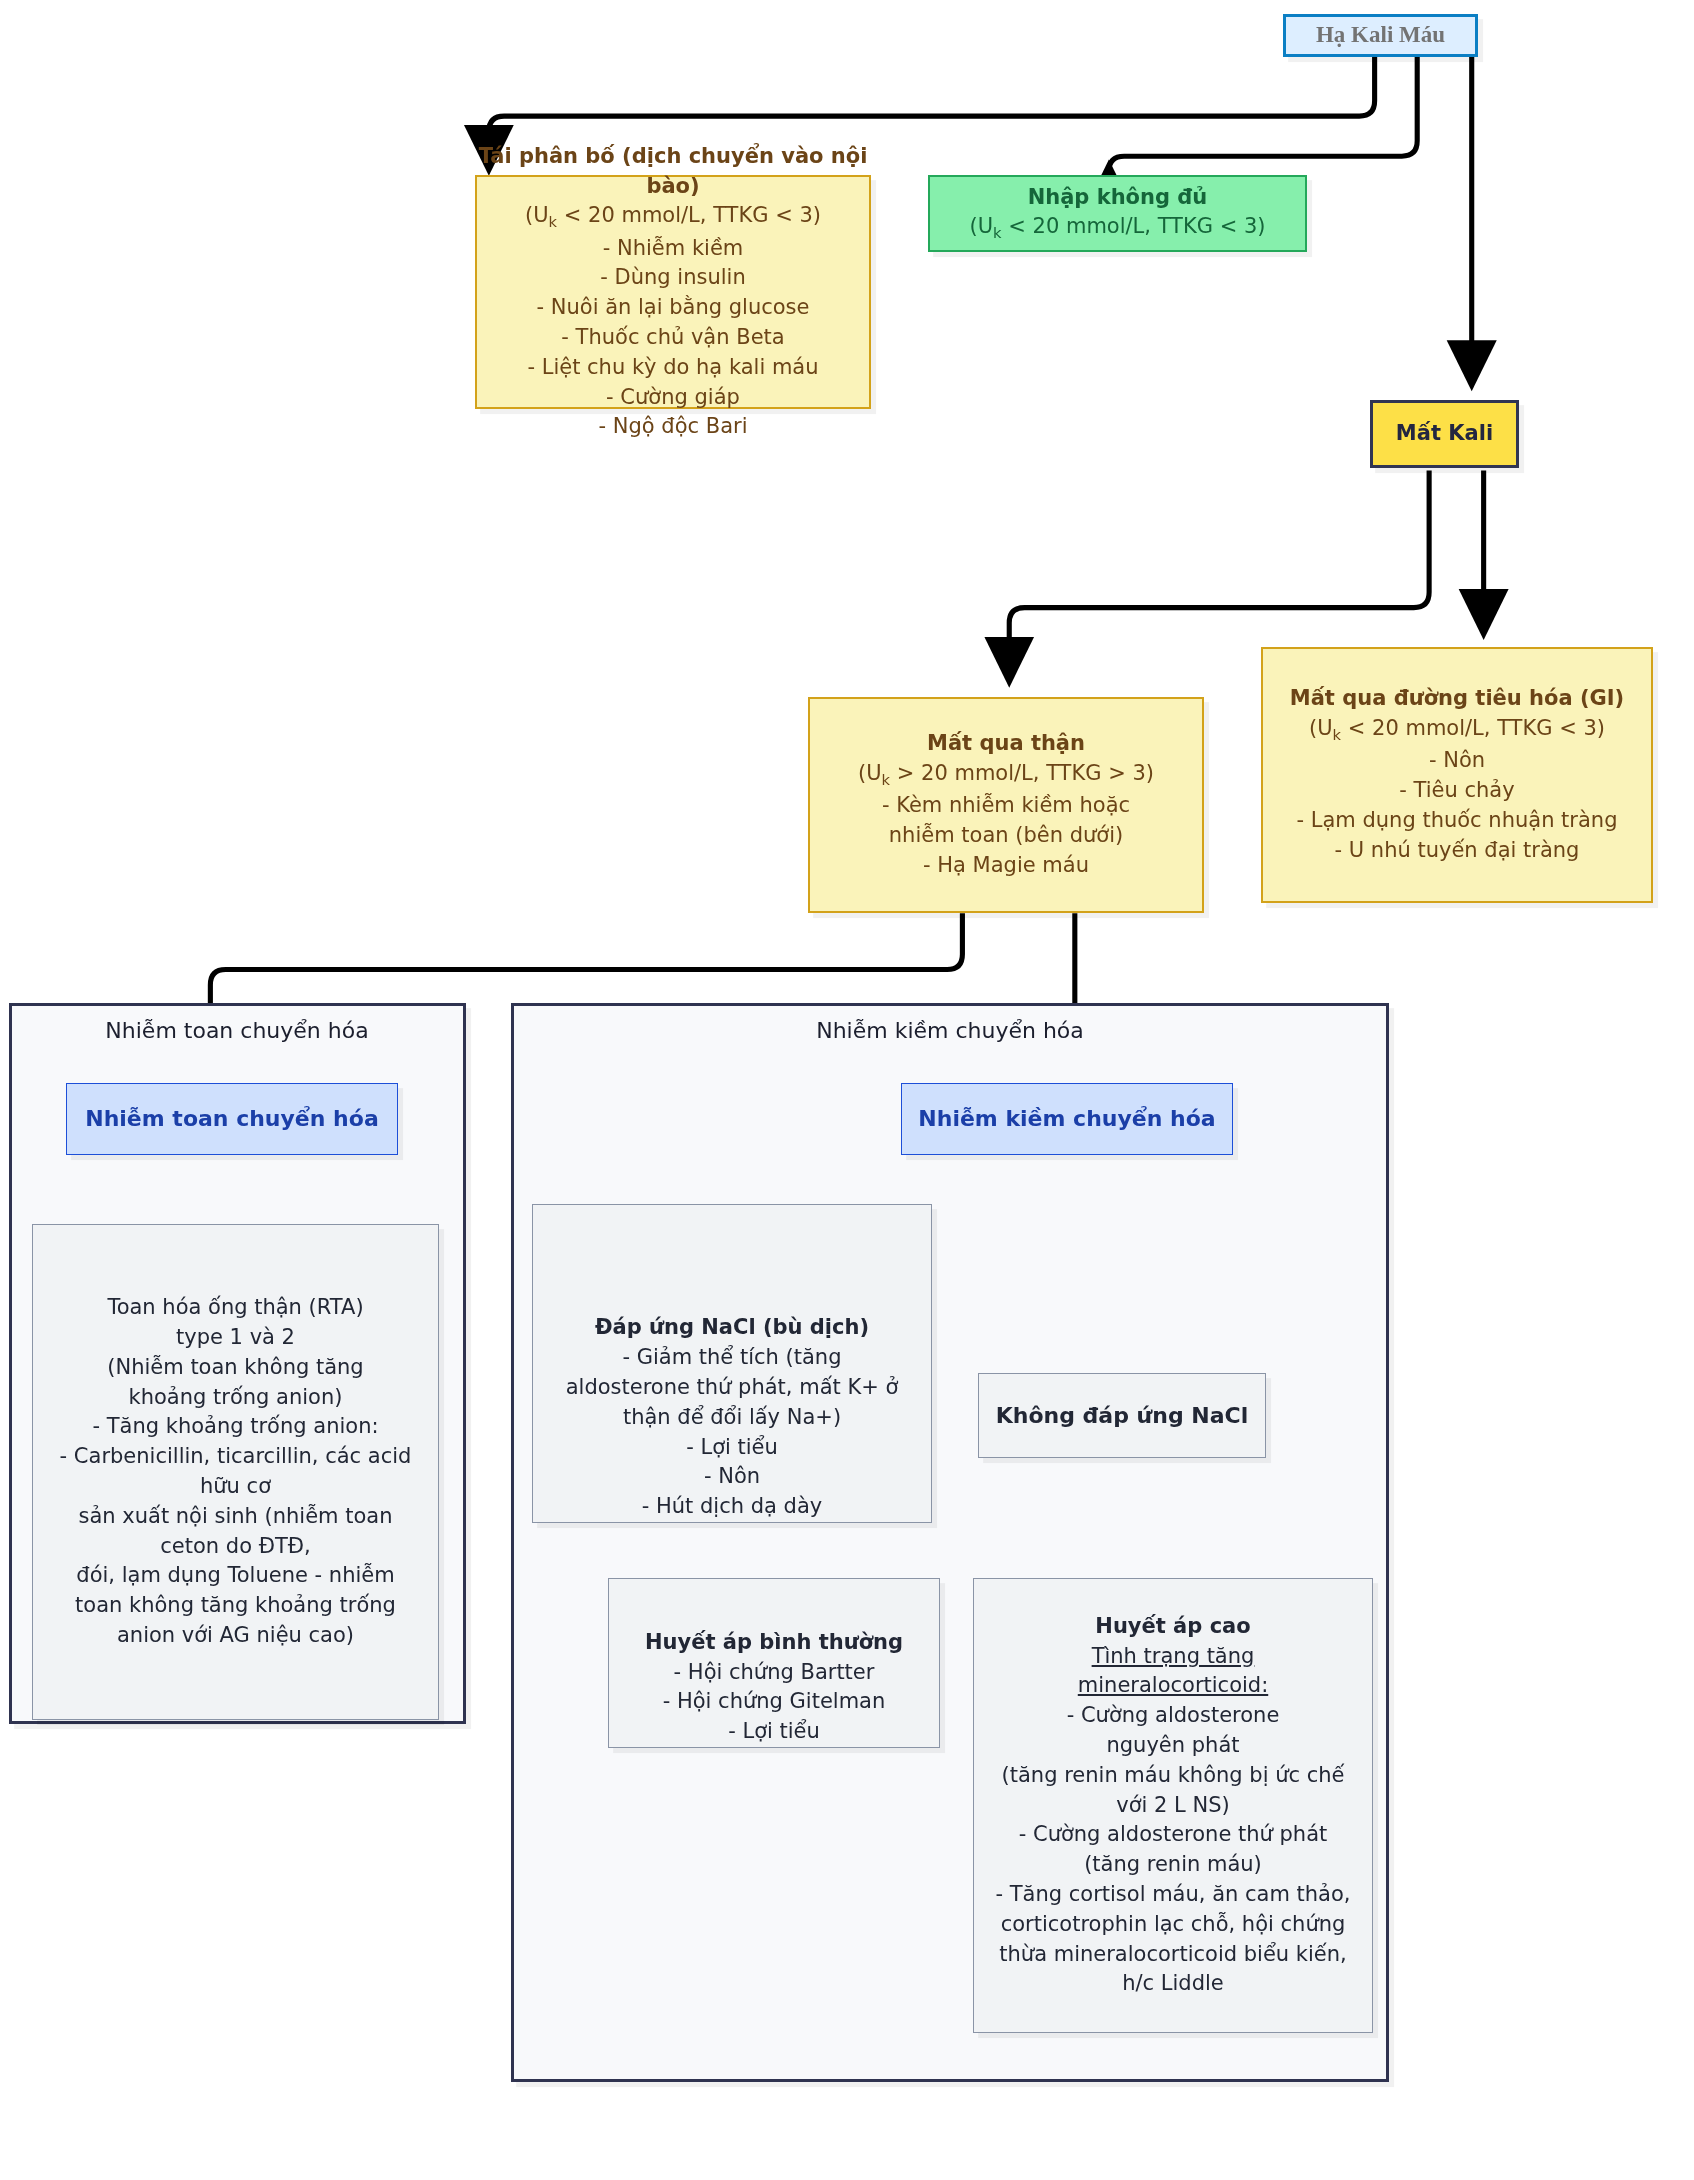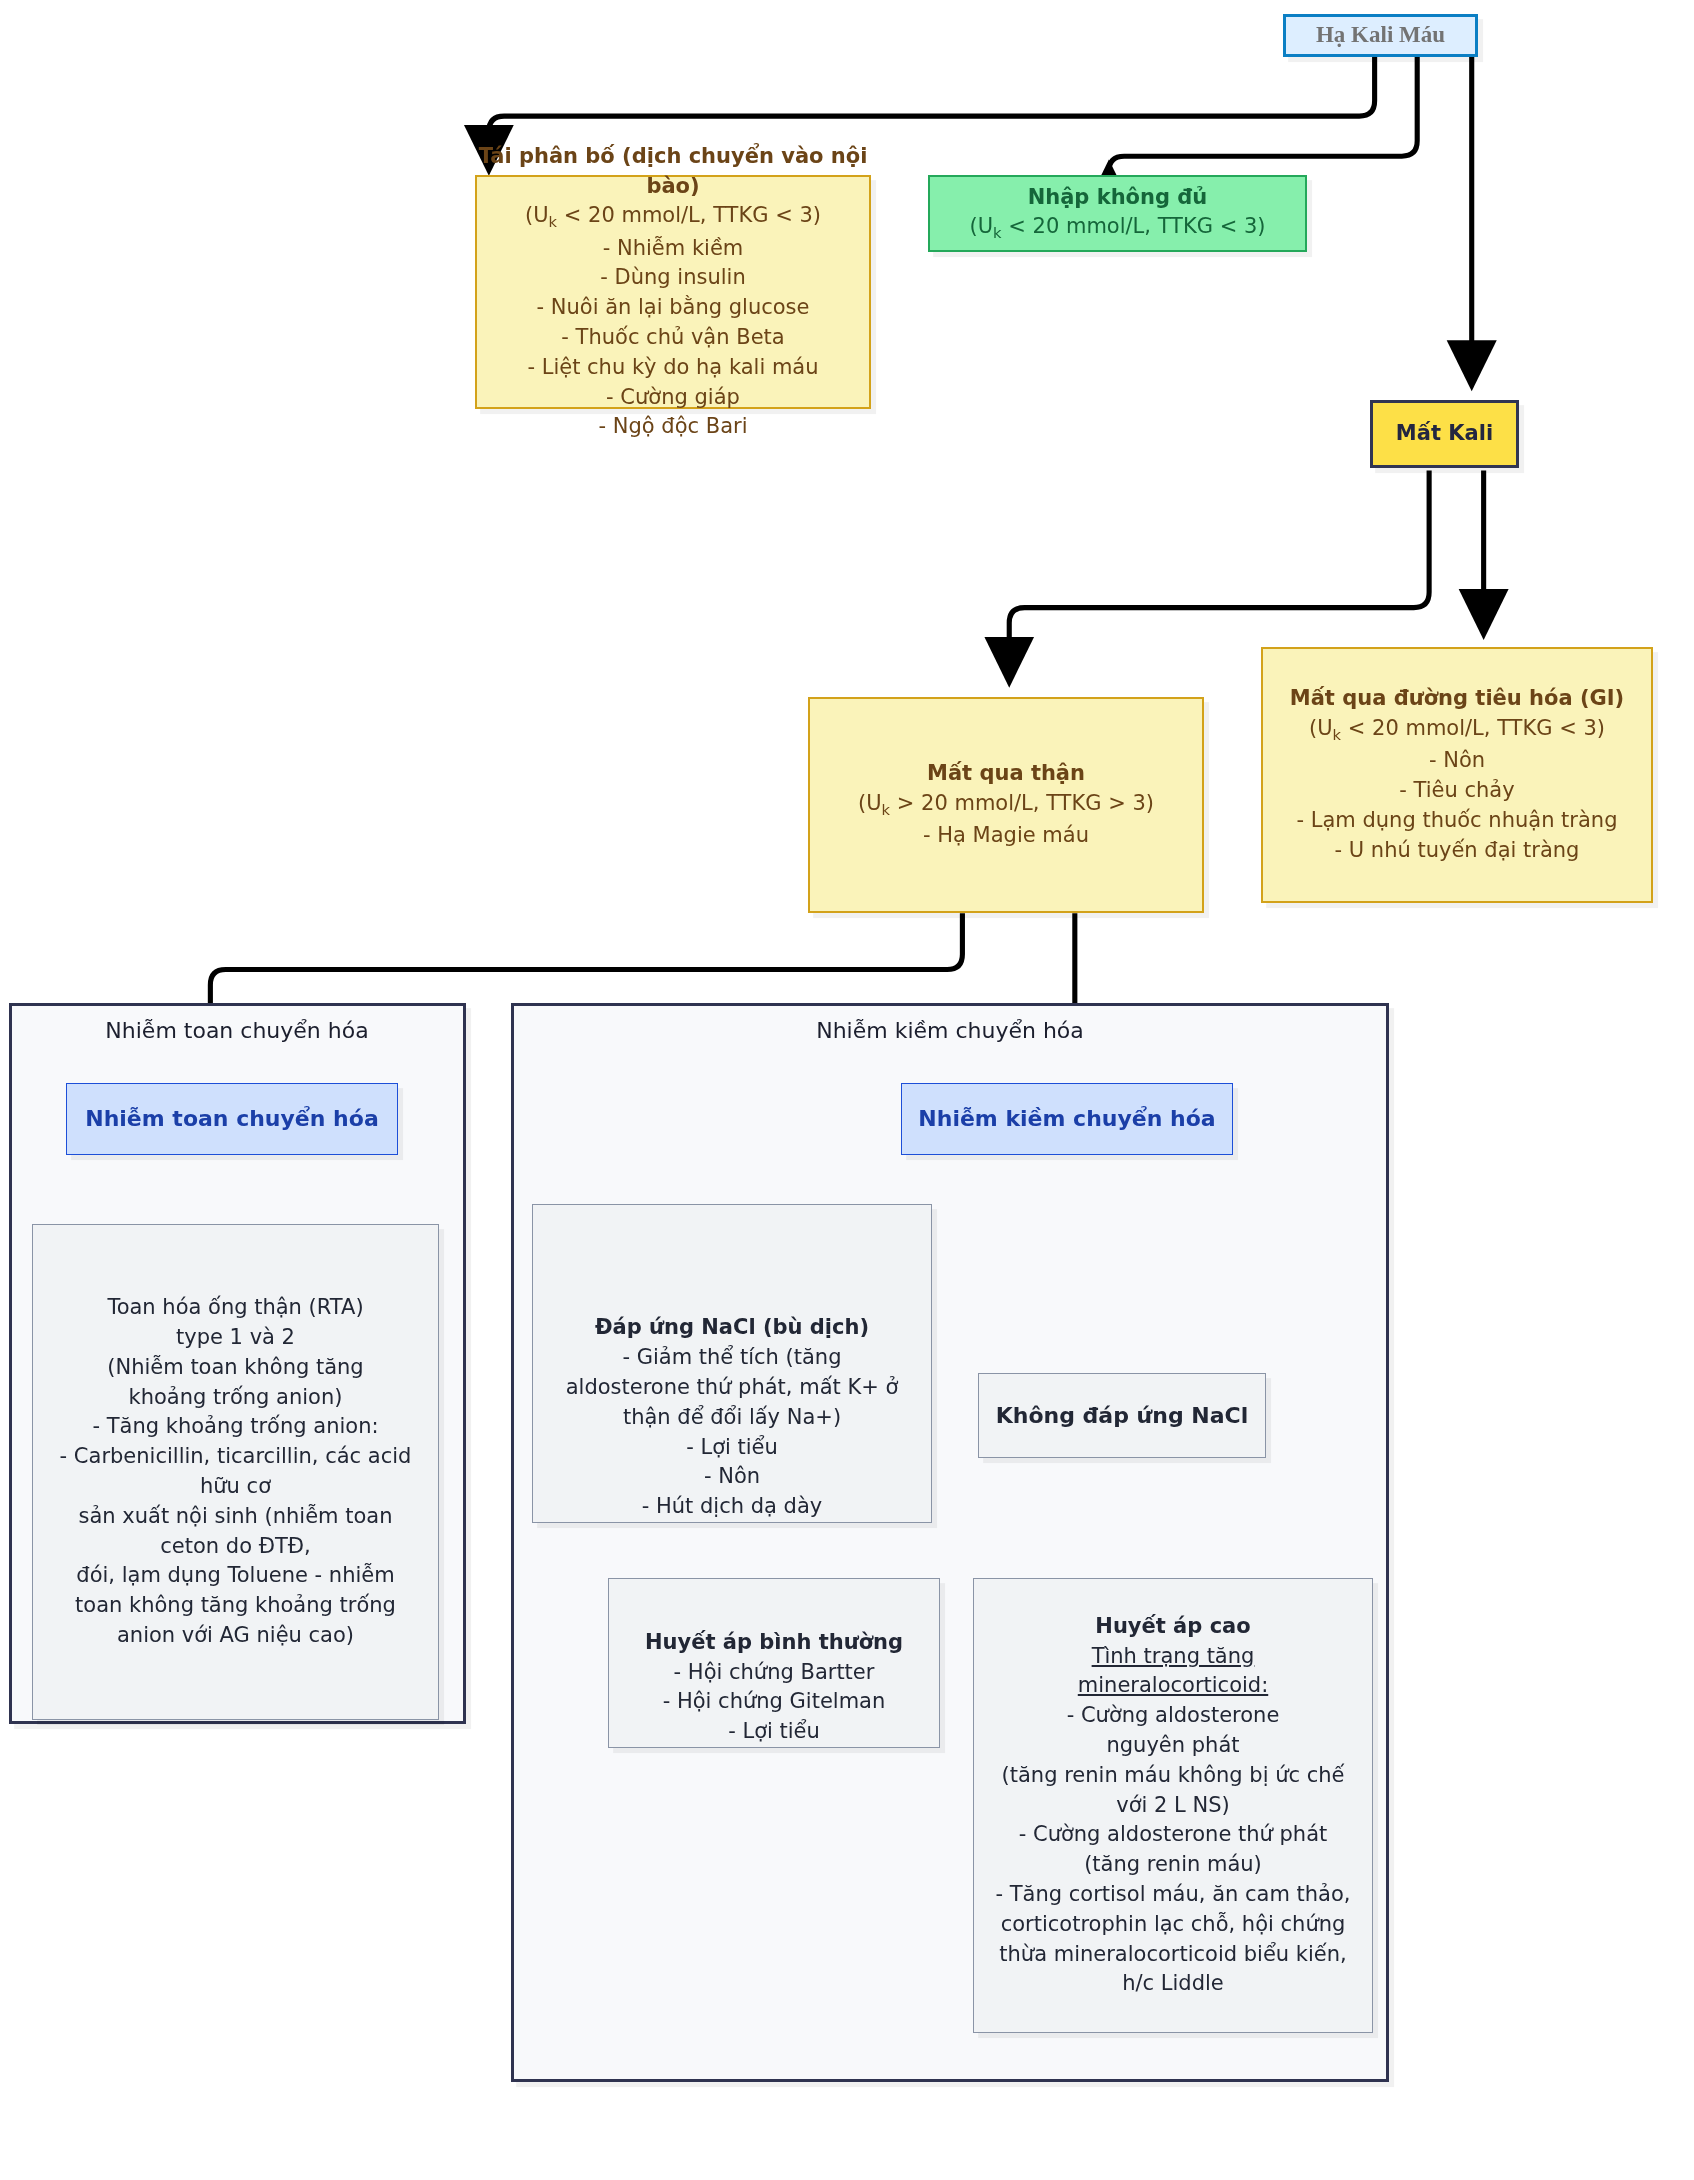--- a/index.html
+++ b/index.html
@@ -181,20 +181,21 @@
     <div>- Tiêu chảy</div>
     <div style="max-width:341px;">- Lạm dụng thuốc nhuận tràng</div>
     <div>- U nhú tuyến đại tràng</div>
   </div>
 
   <div class="node n-yellow" style="left:808px; top:697px; width:396px; height:216px; font-size:21px;">
     <div class="ttl">Mất qua thận</div>
     <div>
       <span>(U</span><span class="sub">k</span><span> &gt; 20 mmol/L, TTKG &gt; 3)</span>
     </div>
+    <div style="max-width:315px;">- Kèm nhiễm kiềm hoặc nhiễm toan (bên dưới)</div>
     <div>- Hạ Magie máu</div>
   </div>
 
   <div class="node n-lightblue" style="left:66px; top:1083px; width:332px; height:72px; font-size:22px;">
     <div class="ttl">Nhiễm toan chuyển hóa</div>
   </div>
 
   <div class="node n-grey" style="left:32px; top:1204px; width:407px; height:496px; font-size:21px;margin-top:20px;">
     <div>Toan hóa ống thận (RTA)</div>
     <div>type 1 và 2</div>

